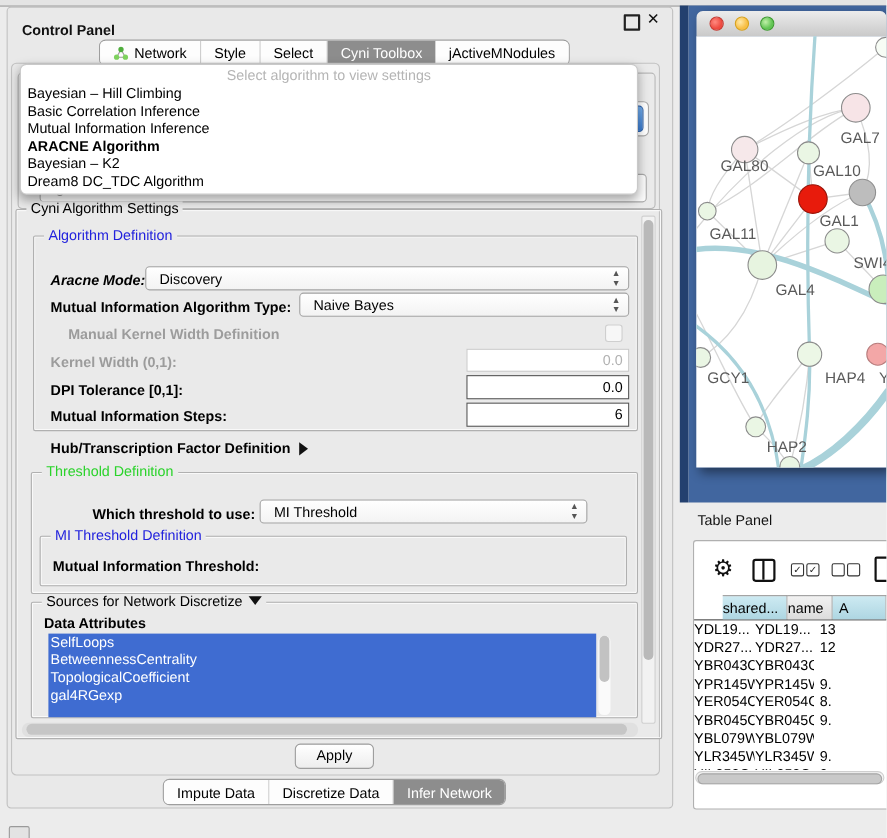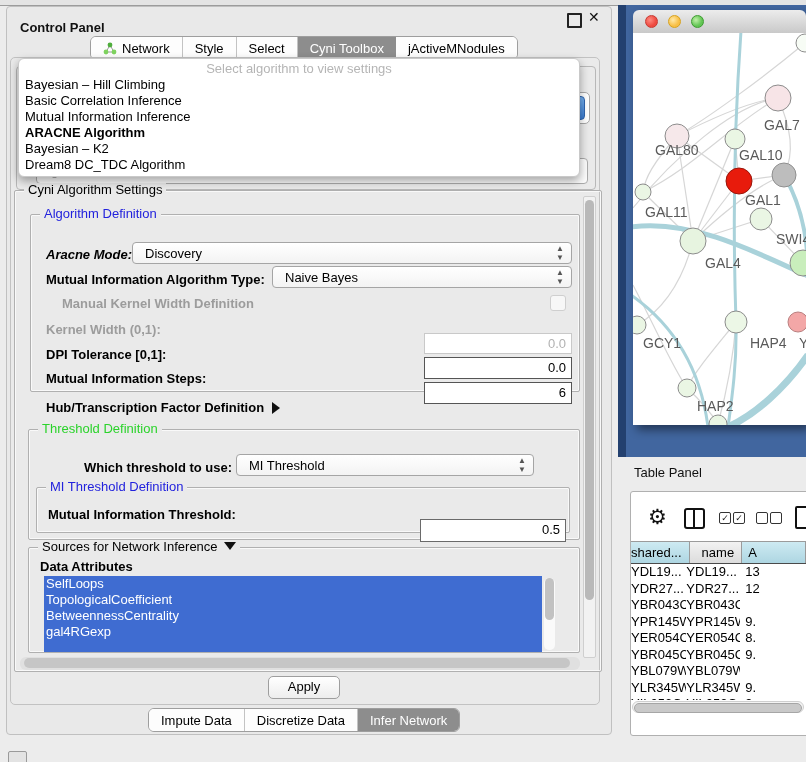--- a/index.html
+++ b/index.html
@@ -45,21 +45,21 @@
   .legend.blue{color:#2222dd;}
   .legend.green{color:#2bd32b;}
 
   .form-label{position:absolute;font-weight:bold;font-size:13px;white-space:nowrap;}
   .form-label.disabled{color:#9c9c9c;}
 
   .combo{position:absolute;background:linear-gradient(#ffffff,#f3f3f3);border:1px solid #a5a5a5;border-radius:4px;box-sizing:border-box;font-size:13px;}
   .combo .val{position:absolute;left:12px;top:3px;}
   .combo .stepper{position:absolute;right:7px;top:1px;font-size:8px;color:#555;line-height:9px;text-align:center;}
 
-  .tfield{position:absolute;background:#fff;border:1px solid #555;box-sizing:border-box;font-size:13px;text-align:right;padding:2px 5px 0 0;margin-top:16px;}
+  .tfield{position:absolute;background:#fff;border:1px solid #555;box-sizing:border-box;font-size:13px;text-align:right;padding:2px 5px 0 0;}
   .tfield.disabled{border:1px solid #c9c9c9;color:#b2b2b2;}
 
   .checkbox{position:absolute;width:14px;height:14px;border:1px solid #cfcfcf;border-radius:3px;background:#f7f7f7;}
 
   .tri-right{display:inline-block;width:0;height:0;border-left:8px solid #111;border-top:6px solid transparent;border-bottom:6px solid transparent;margin-left:8px;vertical-align:-2px;}
   .tri-down{display:inline-block;width:0;height:0;border-top:8px solid #111;border-left:6px solid transparent;border-right:6px solid transparent;margin-left:6px;vertical-align:1px;}
 
   
   .attr-list{left:44px;top:576px;width:498px;height:76px;background:#3f6cd1;}
   .attr-item{line-height:16px;color:#fff;padding-left:2px;font-size:13px;}
@@ -209,31 +209,30 @@
 
   <div class="abs form-label" style="left:84px;top:460px;">Which threshold to use:</div>
   <div class="abs combo" style="left:236px;top:454px;width:298px;height:22px;">
     <span class="val">MI Threshold</span>
     <span class="stepper">▲<br>▼</span>
   </div>
 
   <div class="abs group" style="left:36px;top:487px;width:532px;height:44px;"></div>
   <div class="abs legend blue" style="left:46px;top:480px;">MI Threshold Definition</div>
   <div class="abs form-label" style="left:48px;top:507px;">Mutual Information Threshold:</div>
-  <div class="abs tfield" style="left:420px;top:503px;width:146px;height:23px;border-color:#6a6a6a;">0.5</div>
 
   <div class="abs group" style="left:28px;top:547px;width:550px;height:104px;"></div>
   <div class="abs legend" style="left:38px;top:540px;">
-    <span>Sources for Network Inference</span><span class="tri-down"></span>
+    <span>Sources for Network Discretize</span><span class="tri-down"></span>
   </div>
   <div class="abs form-label" style="left:40px;top:559px;">Data Attributes</div>
   <div class="abs attr-list" id="attr-list">
       <div class="attr-item">SelfLoops</div>
+      <div class="attr-item">BetweennessCentrality</div>
       <div class="attr-item">TopologicalCoefficient</div>
-      <div class="attr-item">BetweennessCentrality</div>
       <div class="attr-item">gal4RGexp</div>
     </div>
   <div class="abs list-vscroll">
       <span class="thumb"></span>
     </div>
 
   <div class="abs settings-vscroll">
       <span class="thumb"></span>
     </div>
   <div class="abs settings-hscroll">
@@ -331,21 +330,21 @@
     <span class="split-ic"></span>
     <span class="cb-ic" style="left:79px;">✓</span>
     <span class="cb-ic" style="left:93px;">✓</span>
     <span class="cb-ic" style="left:116px;"></span>
     <span class="cb-ic" style="left:130px;"></span>
     <span class="doc-ic"></span>
   </div>
 
   <div class="abs tp-table">
     <div class="tp-header" id="tp-header">
-        <div class="th blue" style="width: 75px; text-align: right; padding: 0px 7px 0px 0px;">shared...</div>
+        <div class="th blue" style="width: 75px; text-align: right; padding: 0px 7px 0px 0px; margin-left: 26px;">shared...</div>
         <div class="th gray" style="width: 73px; text-align: right; padding: 0px 7px 0px 0px;">name</div>
         <div class="th blue" style="width: 90px; text-align: left; padding: 0px 0px 0px 6px;">A</div>
       </div>
     <div class="tp-rows" id="tp-rows">
         <div class="tr">
           <div class="td" style="width: 75px; text-align: right; padding: 0px 6px 0px 0px;">YDL19...</div>
           <div class="td" style="width: 73px; text-align: right; padding: 0px 6px 0px 0px;">YDL19...</div>
           <div class="td" style="width: 90px; text-align: left; padding: 0px 0px 0px 5px;">13</div>
         </div>
         <div class="tr">

